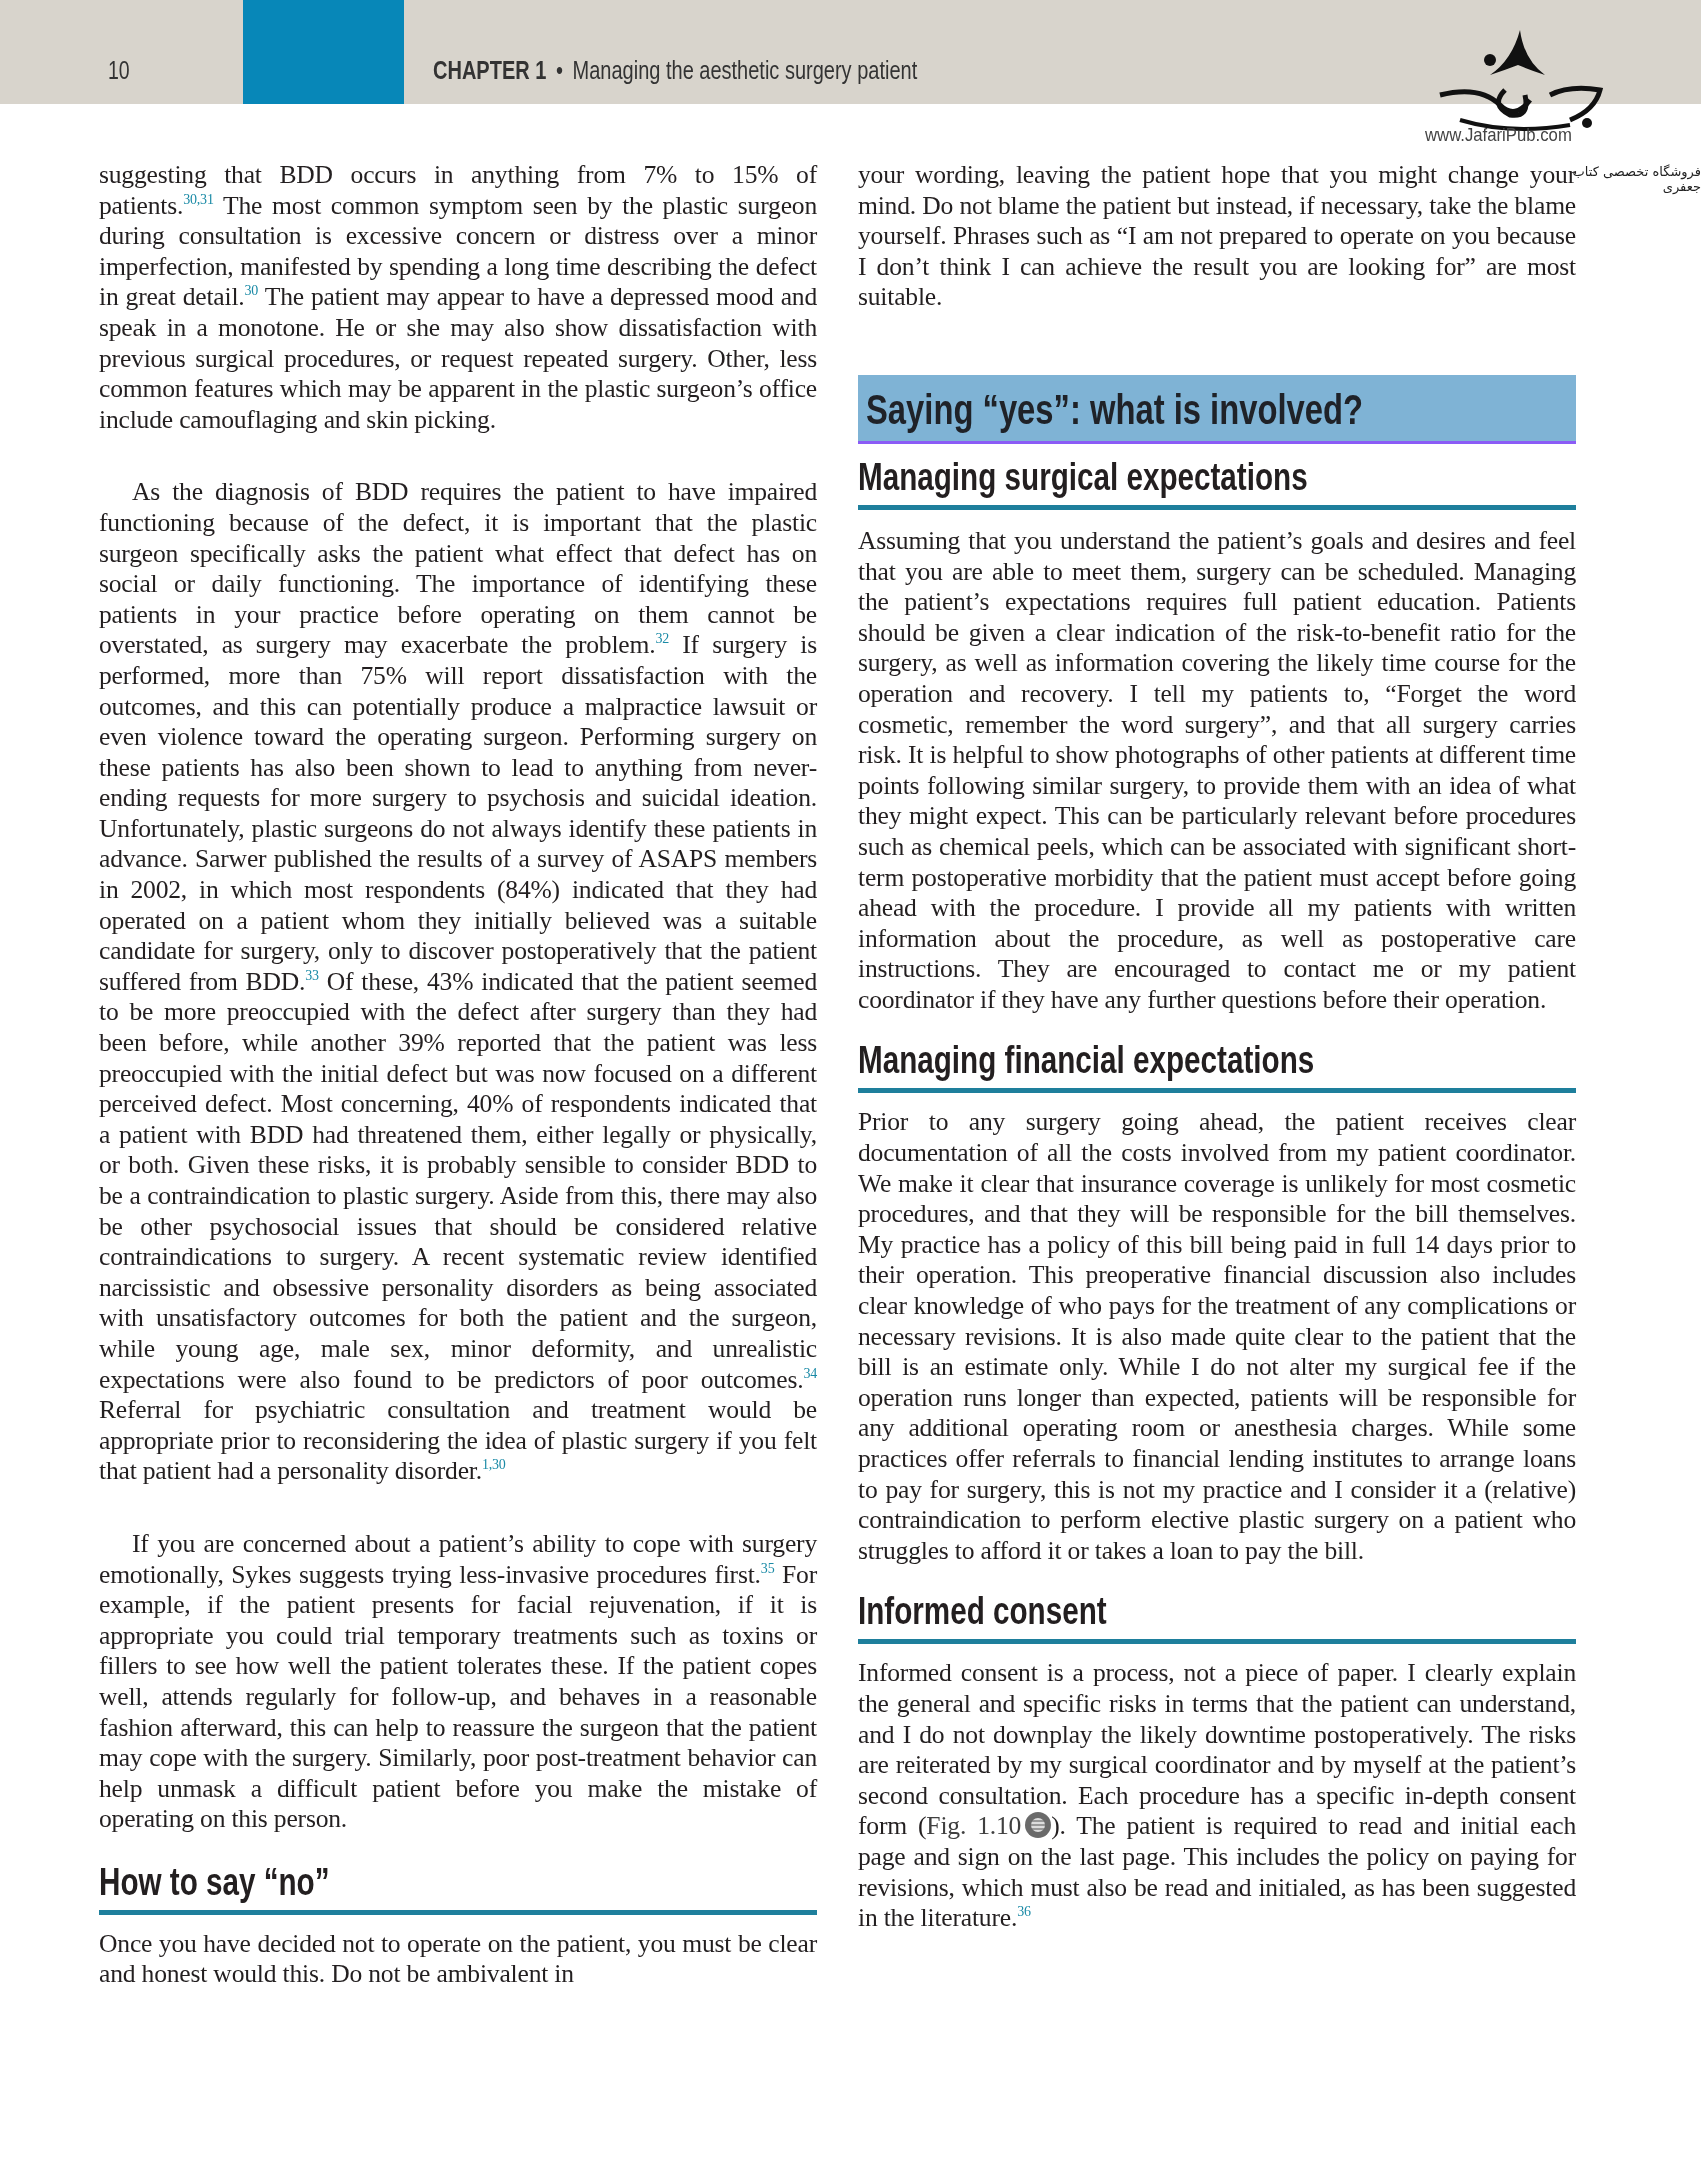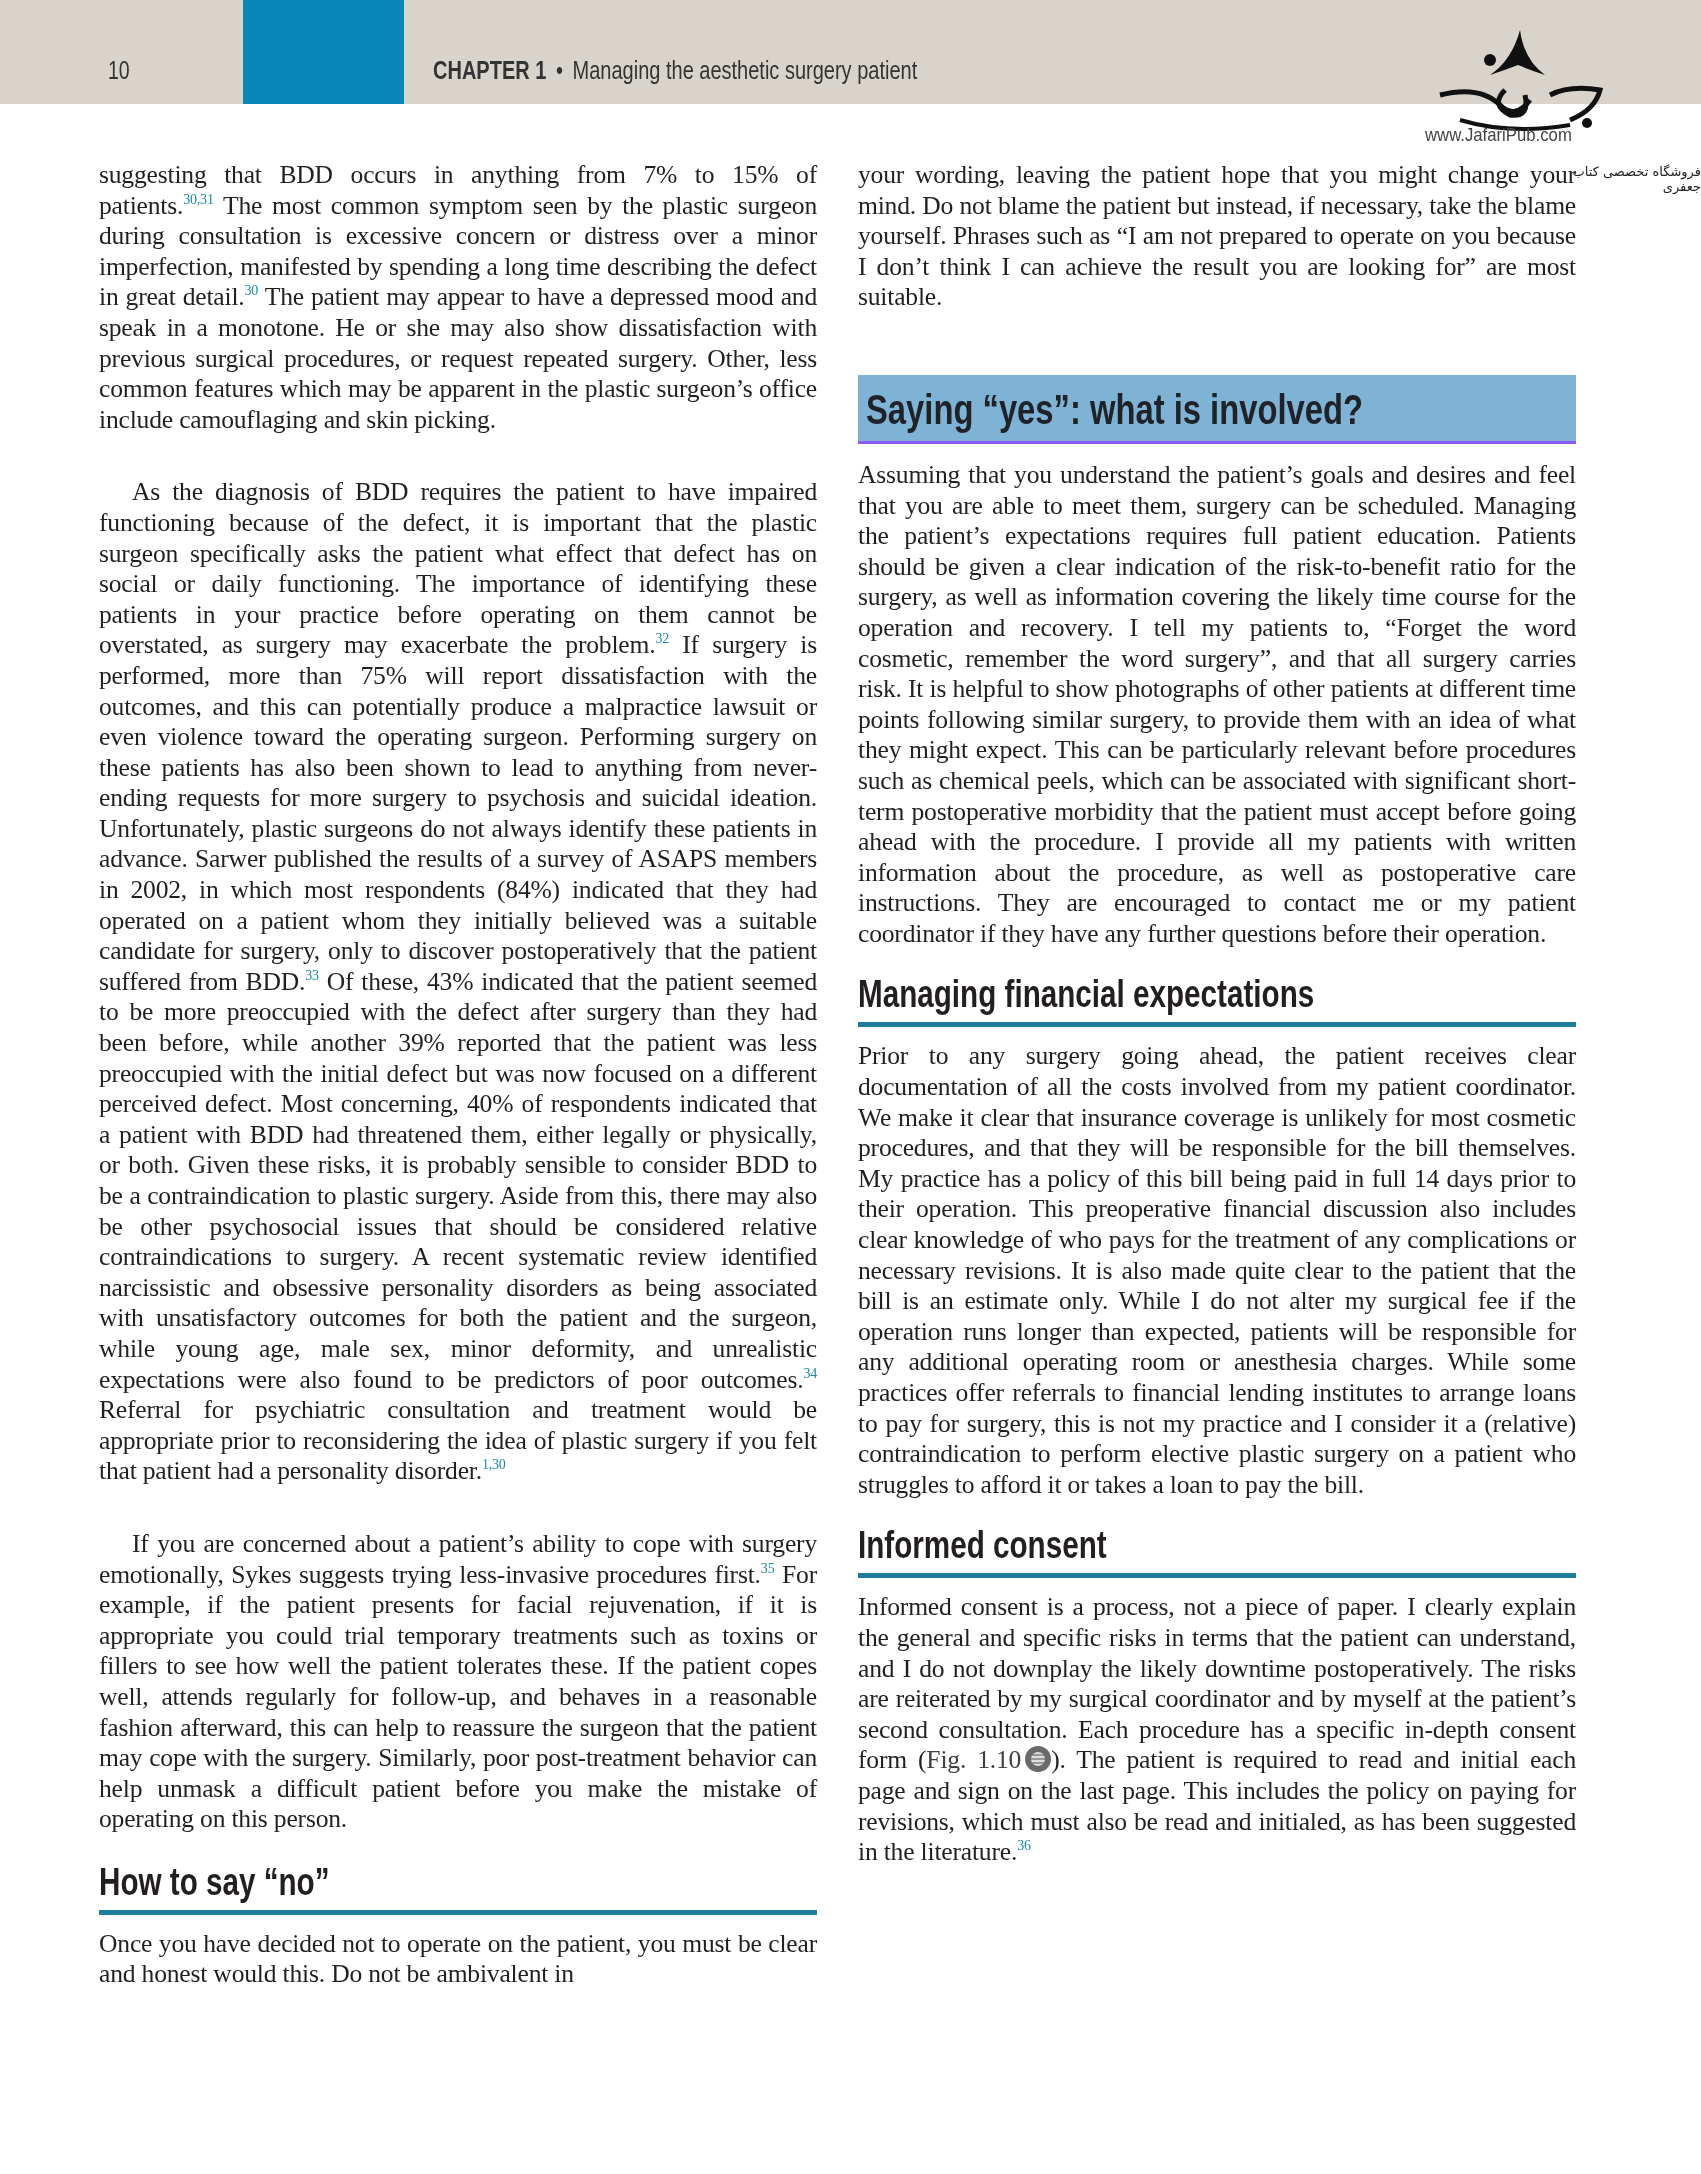--- a/index.html
+++ b/index.html
@@ -104,20 +104,24 @@
     <div class="h2-rule"></div>
   </div>
   <p class="body" style="margin-top:14px;">Once you have decided not to operate on the patient, you must be clear and honest would this. Do not be ambivalent in</p>
 </div>
 
 <div class="col right">
   <p class="body">your wording, leaving the patient hope that you might change your mind. Do not blame the patient but instead, if necessary, take the blame yourself. Phrases such as “I am not prepared to operate on you because I don’t think I can achieve the result you are looking for” are most suitable.</p>
   <div class="h1-box" style="margin-top:62px;">
     <div class="h1">Saying “yes”: what is involved?</div>
   </div>
+  <div style="margin-top:12px;">
+    <div class="h2">Managing surgical expectations</div>
+    <div class="h2-rule"></div>
+  </div>
   <p class="body" style="margin-top:16px;">Assuming that you understand the patient’s goals and desires and feel that you are able to meet them, surgery can be scheduled. Managing the patient’s expectations requires full patient education. Patients should be given a clear indication of the risk-to-benefit ratio for the surgery, as well as information covering the likely time course for the operation and recovery. I tell my patients to, “Forget the word cosmetic, remember the word surgery”, and that all surgery carries risk. It is helpful to show photographs of other patients at different time points following similar surgery, to provide them with an idea of what they might expect. This can be particularly relevant before procedures such as chemical peels, which can be associated with significant short-term postoperative morbidity that the patient must accept before going ahead with the procedure. I provide all my patients with written information about the procedure, as well as postoperative care instructions. They are encouraged to contact me or my patient coordinator if they have any further questions before their operation.</p>
   <div style="margin-top:24px;">
     <div class="h2">Managing financial expectations</div>
     <div class="h2-rule"></div>
   </div>
   <p class="body" style="margin-top:14px;">Prior to any surgery going ahead, the patient receives clear documentation of all the costs involved from my patient coordinator. We make it clear that insurance coverage is unlikely for most cosmetic procedures, and that they will be responsible for the bill themselves. My practice has a policy of this bill being paid in full 14 days prior to their operation. This preoperative financial discussion also includes clear knowledge of who pays for the treatment of any complications or necessary revisions. It is also made quite clear to the patient that the bill is an estimate only. While I do not alter my surgical fee if the operation runs longer than expected, patients will be responsible for any additional operating room or anesthesia charges. While some practices offer referrals to financial lending institutes to arrange loans to pay for surgery, this is not my practice and I consider it a (relative) contraindication to perform elective plastic surgery on a patient who struggles to afford it or takes a loan to pay the bill.</p>
   <div style="margin-top:24px;">
     <div class="h2">Informed consent</div>
     <div class="h2-rule"></div>
   </div>

